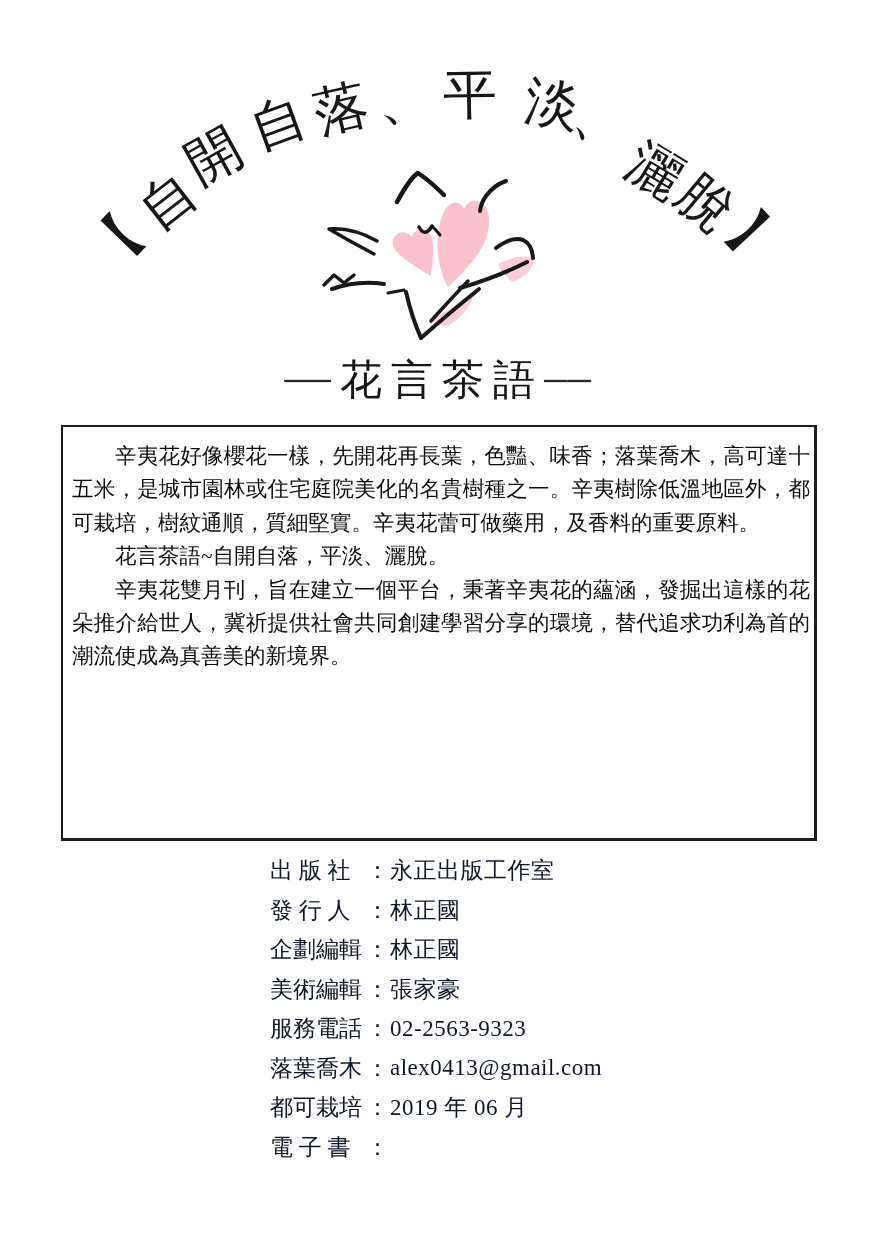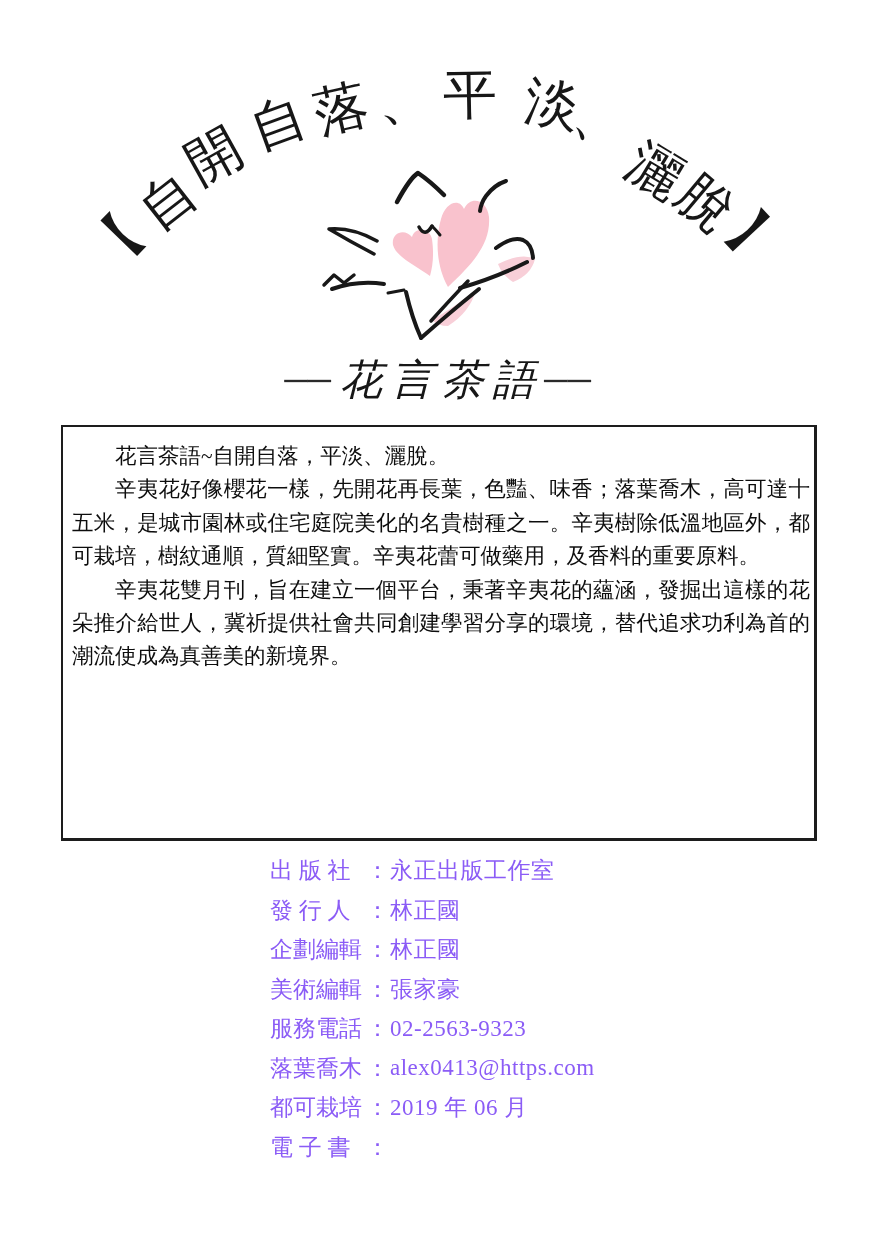--- a/index.html
+++ b/index.html
@@ -40,21 +40,20 @@
   .subtitle {
     position: absolute; left: 0; top: 352px; width: 875px; height: 56px;
     display: flex; align-items: center; justify-content: center;
     color: #1b1b1b;
   }
   .subtitle-dash { font-size: 33px; line-height: 56px; letter-spacing: 0; color: #2a2a2a; }
   .subtitle-text {
     font-size: 42px; line-height: 56px;
     letter-spacing: 9px; padding-left: 9px; 
     color: #171717;
-    font-style: italic;
   }
 
   
   .intro-box {
     position: absolute; left: 61px; top: 425px;
     width: 756px; height: 416px;
     box-sizing: border-box;
     border: 2px solid #1d1d1d;
     border-right-width: 3px;
     border-bottom-width: 3px;
@@ -67,21 +66,21 @@
     text-align: justify;
     text-indent: 2em;
     color: #0d0d0d;
   }
 
   
   .colophon { position: absolute; left: 270px; top: 851px; }
   .colophon-row {
     height: 39.5px;
     display: flex; align-items: center;
-    font-size: 23px; color: #8b5cf6;
+    font-size: 23px; color: #0f172a;
     white-space: nowrap;
   }
   .colophon-label { display: inline-block; width: 96px; }
   .colophon-colon { display: inline-block; width: 24px; }
   .colophon-value { display: inline-block; letter-spacing: 0.5px; }
 </style>
 </head>
 <body>
 
 <div class="page">
@@ -130,22 +129,22 @@
     </svg>
   </div>
 
   <div class="subtitle">
     <span class="subtitle-dash">──</span>
     <span class="subtitle-text">花言茶語</span>
     <span class="subtitle-dash">──</span>
   </div>
 
   <div class="intro-box">
+    <p>辛夷花好像櫻花一樣，先開花再長葉，色豔、味香；落葉喬木，高可達十五米，是城市園林或住宅庭院美化的名貴樹種之一。辛夷樹除低溫地區外，都可栽培，樹紋通順，質細堅實。辛夷花蕾可做藥用，及香料的重要原料。</p>
     <p>花言茶語~自開自落，平淡、灑脫。</p>
-    <p>辛夷花好像櫻花一樣，先開花再長葉，色豔、味香；落葉喬木，高可達十五米，是城市園林或住宅庭院美化的名貴樹種之一。辛夷樹除低溫地區外，都可栽培，樹紋通順，質細堅實。辛夷花蕾可做藥用，及香料的重要原料。</p>
     <p>辛夷花雙月刊，旨在建立一個平台，秉著辛夷花的蘊涵，發掘出這樣的花朵推介給世人，冀祈提供社會共同創建學習分享的環境，替代追求功利為首的潮流使成為真善美的新境界。</p>
   </div>
 
   <div class="colophon">
     <div class="colophon-row">
       <span class="colophon-label">出 版 社</span>
         <span class="colophon-colon">：</span>
         <span class="colophon-value">永正出版工作室</span>
     </div>
     <div class="colophon-row">
@@ -164,21 +163,21 @@
         <span class="colophon-value">張家豪</span>
     </div>
     <div class="colophon-row">
       <span class="colophon-label">服務電話</span>
         <span class="colophon-colon">：</span>
         <span class="colophon-value">02-2563-9323</span>
     </div>
     <div class="colophon-row">
       <span class="colophon-label">落葉喬木</span>
         <span class="colophon-colon">：</span>
-        <span class="colophon-value">alex0413@https.com</span>
+        <span class="colophon-value">alex0413@gmail.com</span>
     </div>
     <div class="colophon-row">
       <span class="colophon-label">都可栽培</span>
         <span class="colophon-colon">：</span>
         <span class="colophon-value">2019 年 06 月</span>
     </div>
     <div class="colophon-row">
       <span class="colophon-label">電 子 書</span>
         <span class="colophon-colon">：</span>
     </div>

